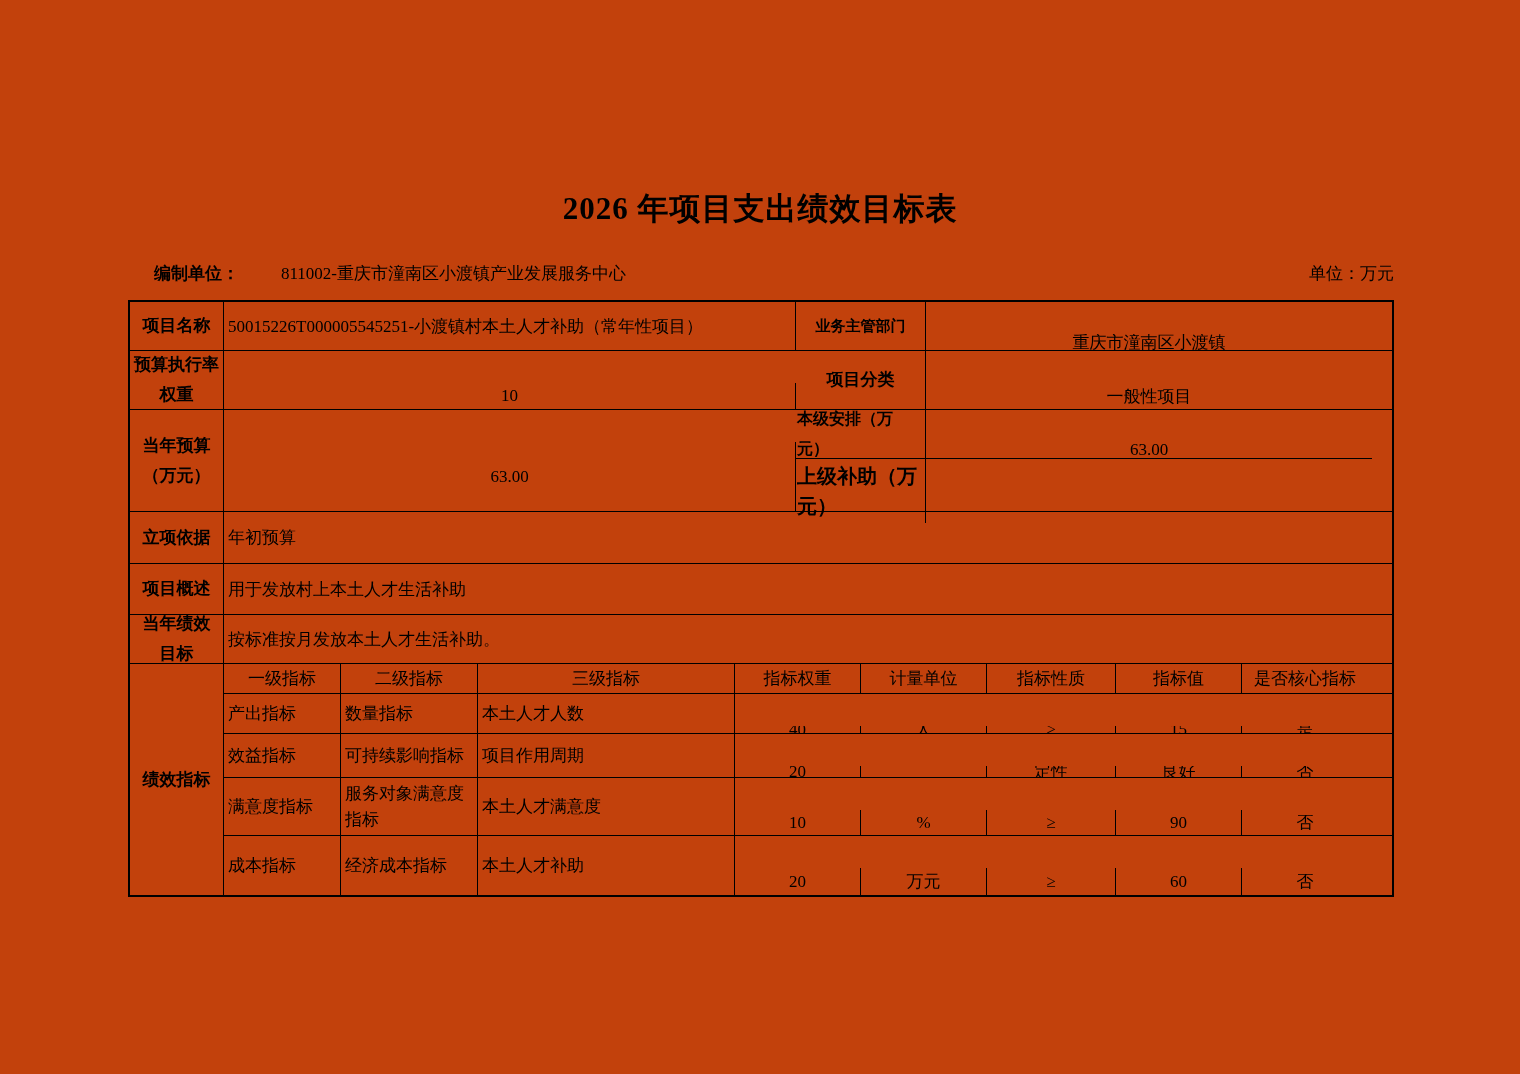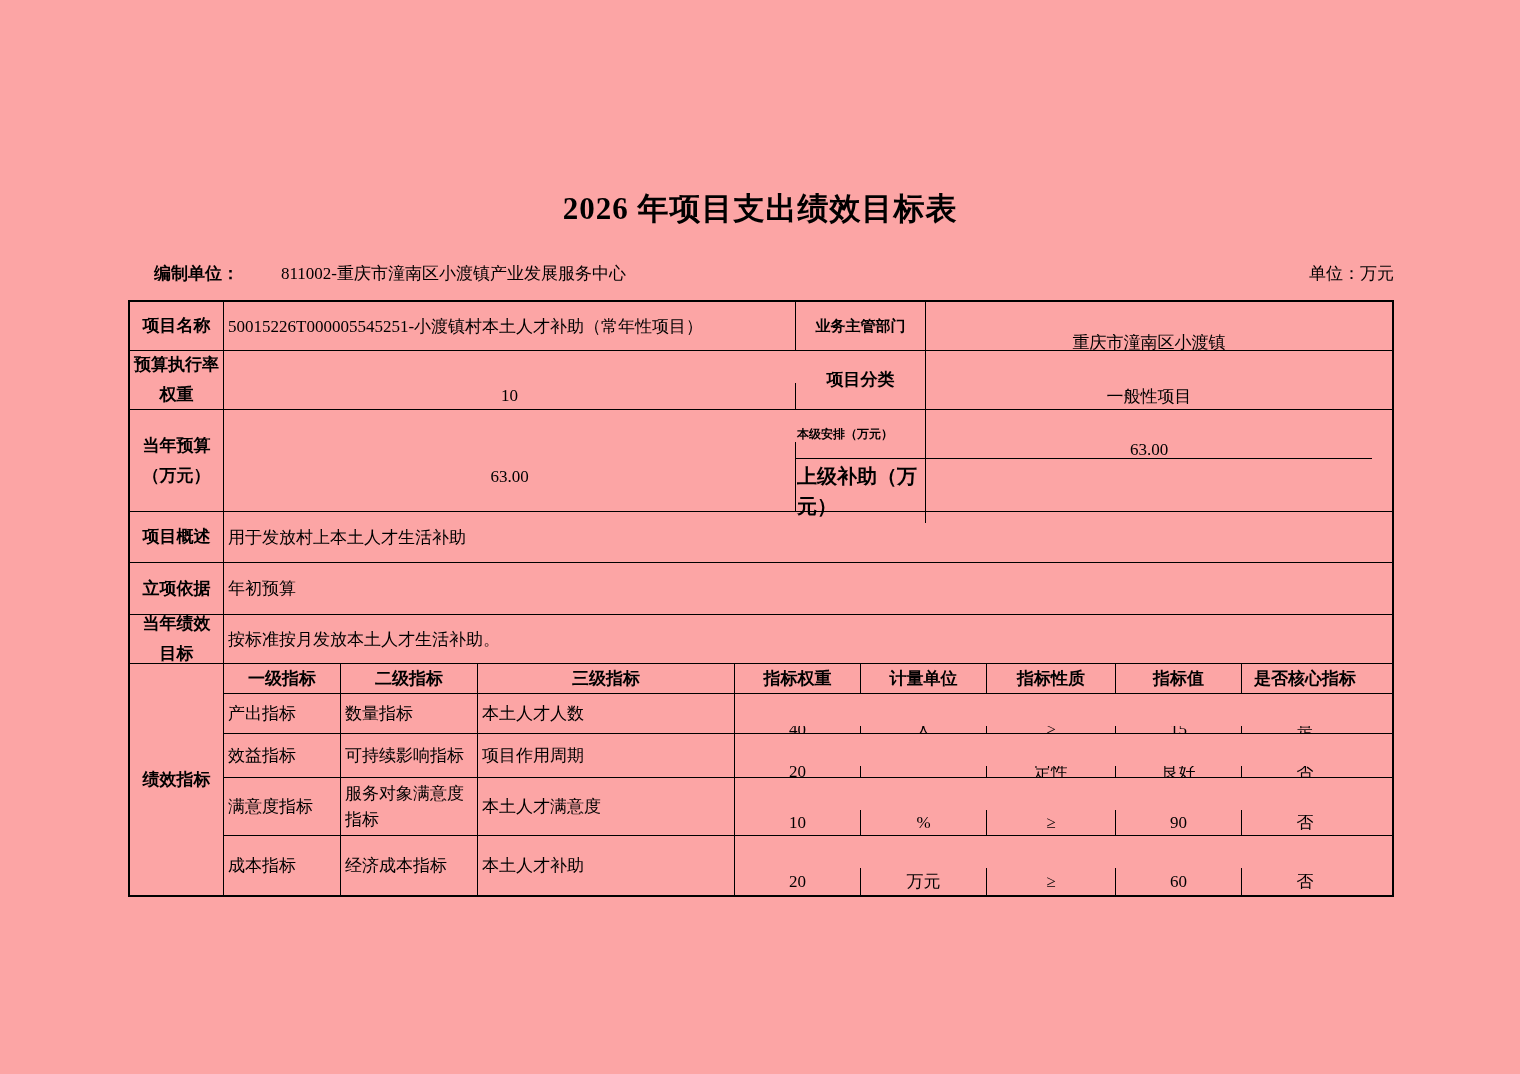--- a/index.html
+++ b/index.html
@@ -1,19 +1,19 @@
 <!DOCTYPE html>
 <html><head>
 <meta charset="utf-8">
 <style>
   html,body{margin:0;padding:0;background:#888;}
   .page{
     position:relative;
     width:1520px;height:1074px;
-    background:#fca5a5;
+    background:#c2410c;
     font-family:"Liberation Serif","DejaVu Serif",serif;
     color:#000;
     overflow:hidden;
   }
   .title{
     position:absolute;
     left:0;top:188px;width:1520px;
     text-align:center;
     font-size:31px;
     font-weight:bold;
@@ -59,21 +59,21 @@
     padding:2px 3px;
   }
   .ctr{justify-content:center;text-align:center;margin-top:32px;}
   .lft{justify-content:flex-start;text-align:left;}
   .c1{width:94px;}
   .subcol{display:flex;flex-direction:column;box-sizing:border-box;}
   .subrow{display:flex;border-bottom:1px solid #000;box-sizing:border-box;}
   .subrow:last-child{border-bottom:none;flex:1;}
   .hdr{
     font-family:"Liberation Sans","DejaVu Sans",sans-serif;
-    font-weight:bold;
+    font-weight:normal;
     justify-content:center;text-align:center;
   }
   
   .ic1{width:117px;}
   .ic2{width:137px;}
   .ic3{width:257px;}
   .ic4{width:126px;}
   .ic5{width:126px;}
   .ic6{width:129px;}
   .ic7{width:126px;}
@@ -106,38 +106,38 @@
       <div class="cell ctr" style="width:572px">10</div>
       <div class="cell lblcell" style="width:130px">项目分类</div>
       <div class="cell ctr last" style="width:446px">一般性项目</div>
     </div>
 
     <div class="row" style="height:102px">
       <div class="cell c1 lblcell">当年预算（万元）</div>
       <div class="cell ctr" style="width:572px">63.00</div>
       <div class="subcol" style="width:576px">
         <div class="subrow" style="height:49px">
-          <div class="cell lblcell lft" style="width:130px;font-size:12px;justify-content:flex-start;text-align:left;padding:2px 1px">本级安排（万元）</div>
+          <div class="cell lblcell lft" style="width:130px;font-size:16px;justify-content:flex-start;text-align:left;padding:2px 1px">本级安排（万元）</div>
           <div class="cell ctr last" style="flex:1">63.00</div>
         </div>
         <div class="subrow">
           <div class="cell lblcell lft" style="width:130px;font-size:20px;justify-content:flex-start;text-align:left;padding:2px 1px">上级补助（万元）</div>
           <div class="cell ctr last" style="flex:1"></div>
         </div>
       </div>
     </div>
 
+    <div class="row" style="height:52px">
+      <div class="cell c1 lblcell">立项依据</div>
+      <div class="cell lft last" style="flex:1">年初预算</div>
+    </div>
+
     <div class="row" style="height:51px">
       <div class="cell c1 lblcell">项目概述</div>
       <div class="cell lft last" style="flex:1">用于发放村上本土人才生活补助</div>
-    </div>
-
-    <div class="row" style="height:52px">
-      <div class="cell c1 lblcell">立项依据</div>
-      <div class="cell lft last" style="flex:1">年初预算</div>
     </div>
 
     <div class="row" style="height:49px">
       <div class="cell c1 lblcell" style="padding:2px 12px">当年绩效目标</div>
       <div class="cell lft last" style="flex:1">按标准按月发放本土人才生活补助。</div>
     </div>
 
     <div class="row" style="height:231px">
       <div class="cell c1 lblcell">绩效指标</div>
       <div class="subcol" style="flex:1">

